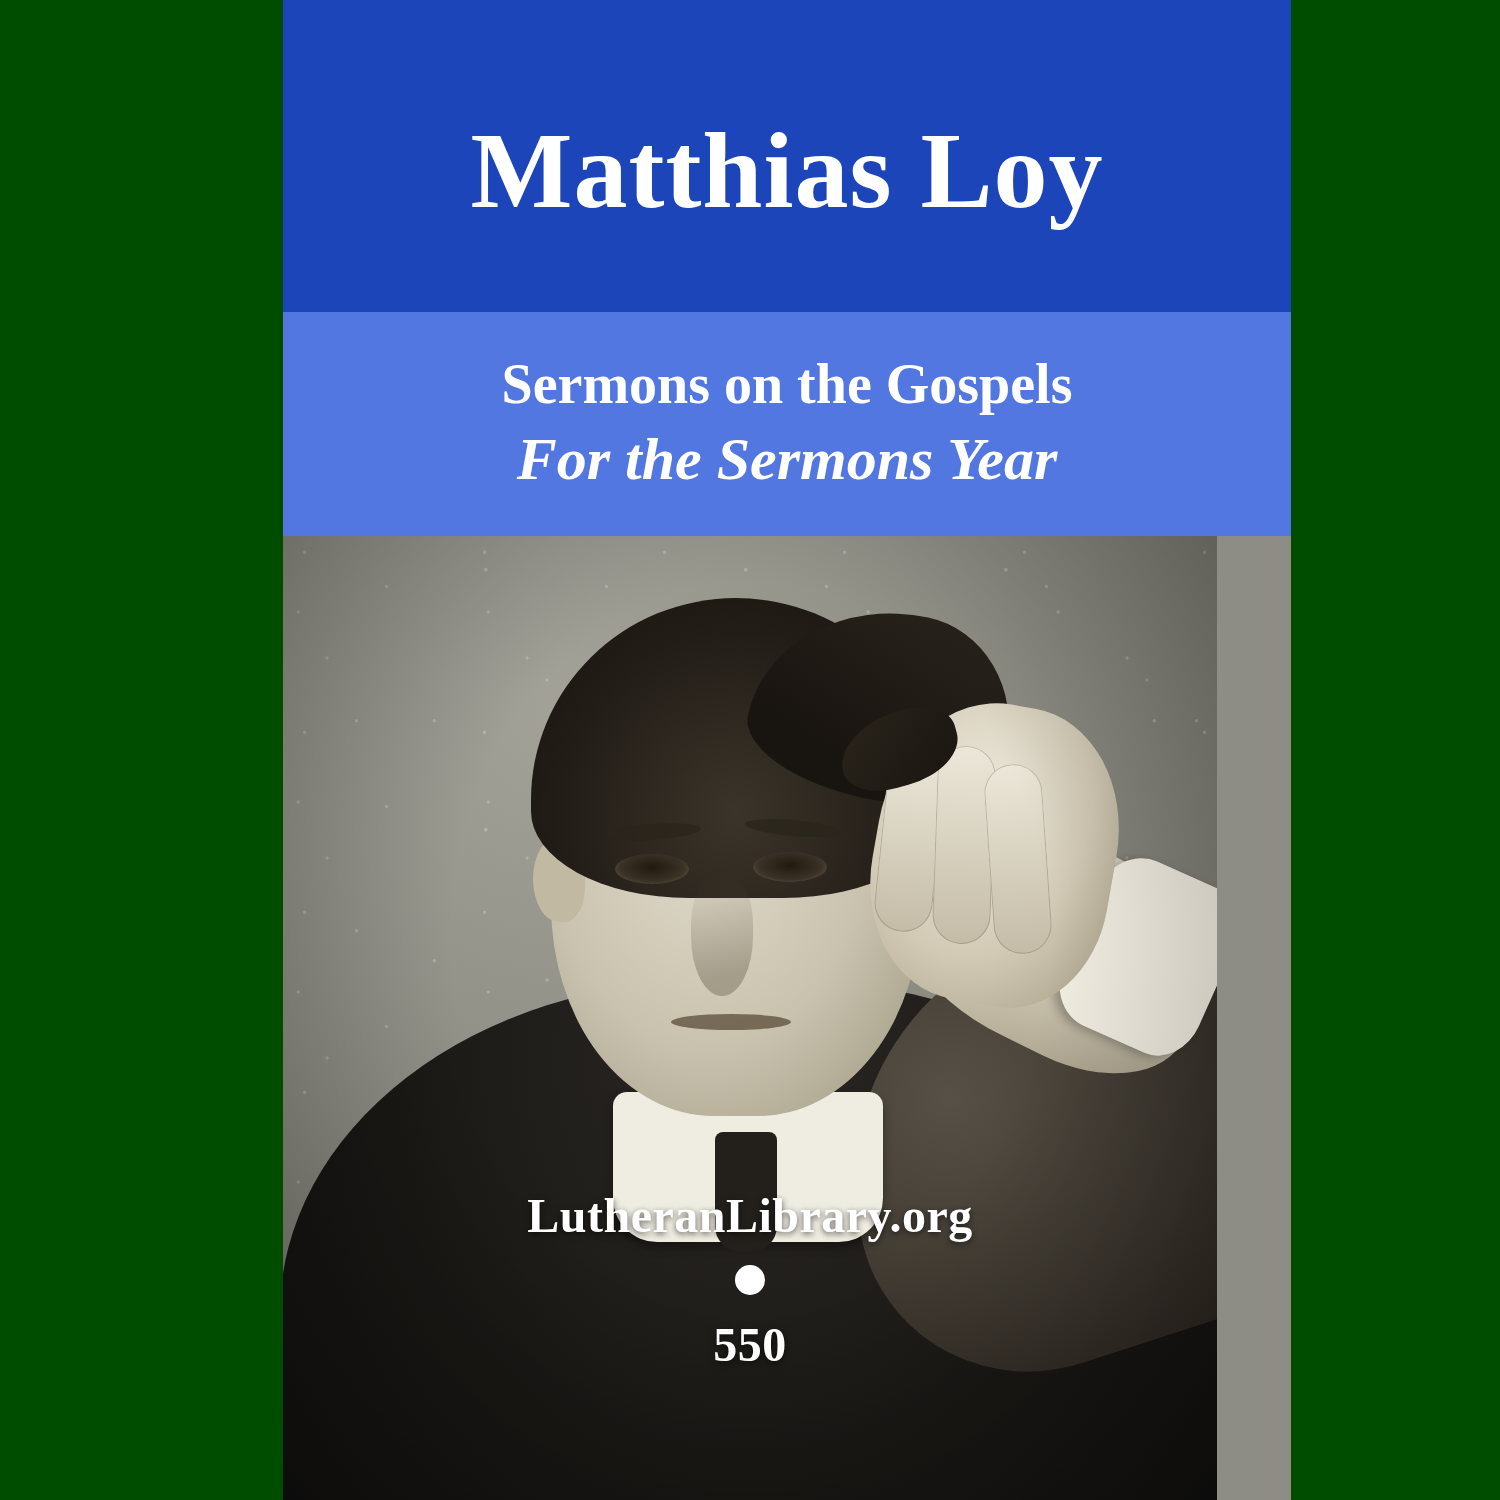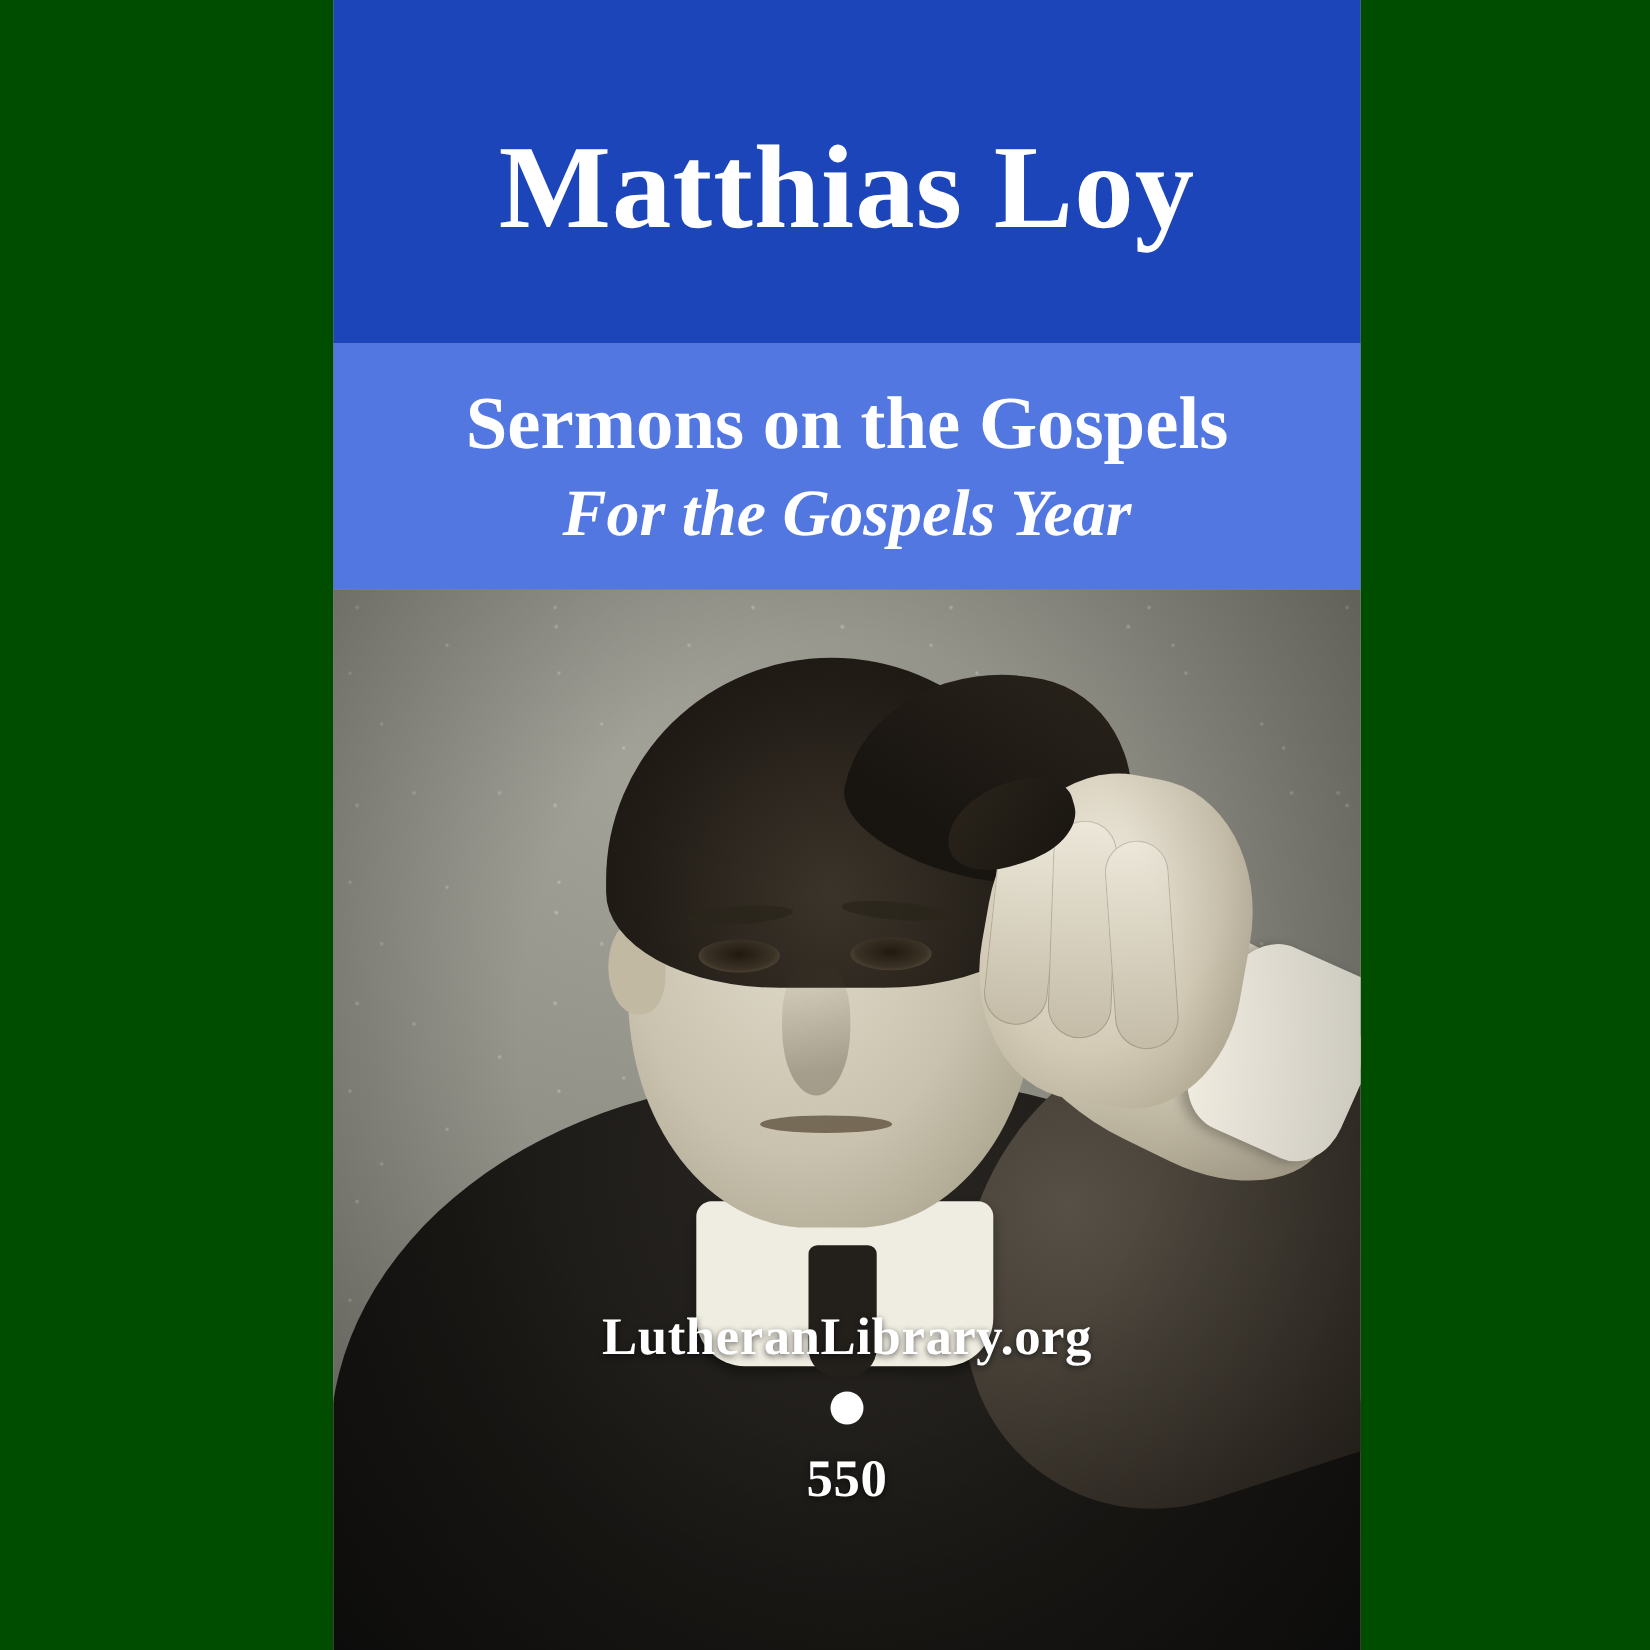--- a/index.html
+++ b/index.html
@@ -11,25 +11,24 @@
     width: 1500px;
     height: 1500px;
     font-family: "Liberation Serif", serif;
     overflow: hidden;
   }
 
   #cover {
     position: absolute;
     left: 283px;
     top: 0;
-    width: 934px;
+    width: 1008px;
     height: 1500px;
     background: #8d8d85;
     overflow: hidden;
-    margin-left: 20px;
   }
 
   
   .title-band {
     position: absolute;
     left: 0;
     top: 0;
     width: 100%;
     height: 312px;
     background: #1b45b8;
@@ -58,21 +57,21 @@
     background: #5277e0;
     display: flex;
     flex-direction: column;
     align-items: center;
     justify-content: center;
   }
   .subtitle-main {
     color: #ffffff;
     font-family: "Liberation Serif", serif;
     font-weight: bold;
-    font-size: 68px;
+    font-size: 56px;
     line-height: 1.1;
     text-align: center;
   }
   .subtitle-sub {
     color: #ffffff;
     font-family: "Liberation Serif", serif;
     font-weight: bold;
     font-style: italic;
     font-size: 60px;
     line-height: 1.15;
@@ -334,21 +333,21 @@
 <body>
 
 <div id="cover">
 
   <div class="title-band">
     <div class="title-text">Matthias Loy</div>
   </div>
 
   <div class="subtitle-band">
     <div class="subtitle-main">Sermons on the Gospels</div>
-    <div class="subtitle-sub">For the Gospels Year</div>
+    <div class="subtitle-sub">For the Sermons Year</div>
   </div>
 
   <div class="photo">
     <div class="photo-bg"></div>
     <div class="photo-grain"></div>
 
     <div class="body-shape"></div>
     <div class="shoulder-right"></div>
 
     <div class="neck"></div>

